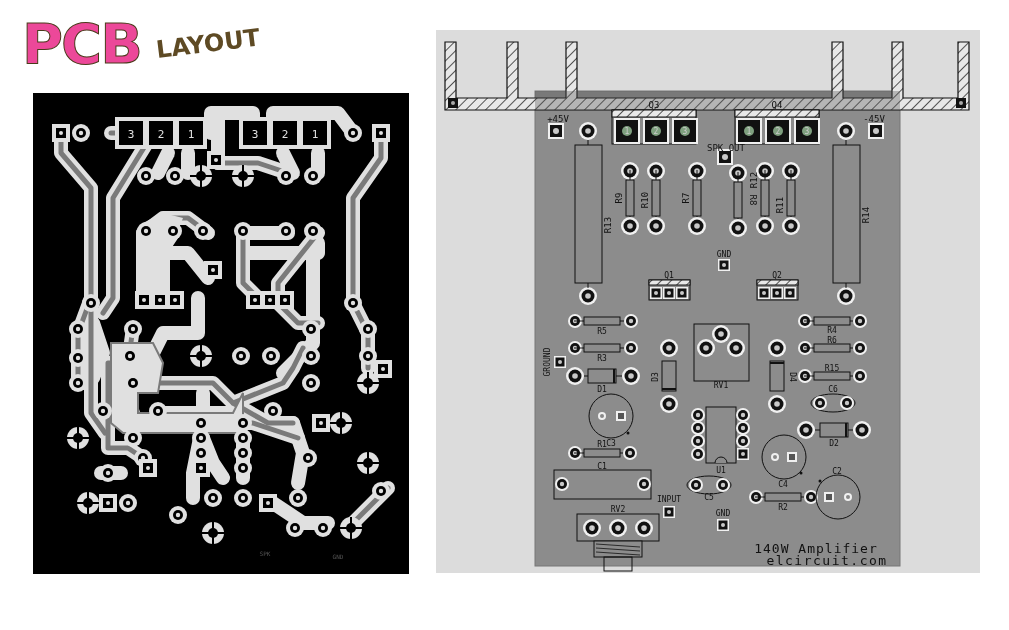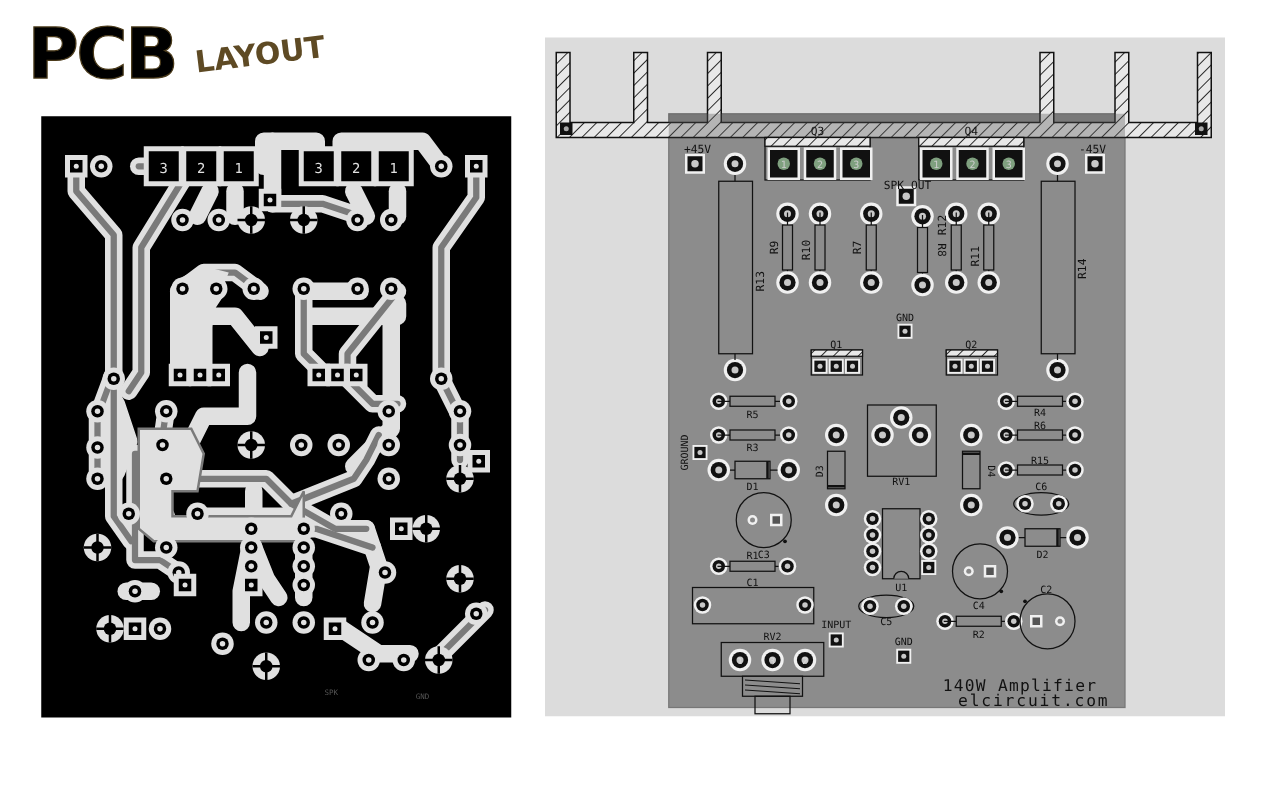--- a/index.html
+++ b/index.html
@@ -1,18 +1,18 @@
 <!DOCTYPE html>
 <html><head>
 <meta charset="utf-8">
 <style>
   html, body { margin:0; padding:0; background:#ffffff; }
   body { width:1009px; height:630px; position:relative; overflow:hidden; font-family:"DejaVu Sans", sans-serif; }
   .title { position:absolute; left:22px; top:14px; height:70px; }
-  .title-pcb { position:absolute; left:0; top:0; font-family:"DejaVu Sans", sans-serif; font-weight:bold; font-size:56px; letter-spacing:-2px; color:#000000; line-height:60px; -webkit-text-stroke:1px #4a3a1a; }
+  .title-pcb { position:absolute; left:0; top:0; font-family:"DejaVu Sans", sans-serif; font-weight:bold; font-size:56px; letter-spacing:-2px; color:#ec4899; line-height:60px; -webkit-text-stroke:1px #4a3a1a; }
   .title-layout { position:absolute; left:136px; top:22px; font-family:"DejaVu Sans", sans-serif; font-weight:bold; font-size:24px; color:#5e4a24; transform:rotate(-7deg); transform-origin:left bottom; line-height:28px; }
   .panel { position:absolute; }
   #copper { left:33px; top:93px; width:376px; height:481px; background:#000; }
   #silk-wrap { left:436px; top:30px; width:544px; height:543px; background:#dcdcdc; }
   svg text { font-family:"DejaVu Sans Mono", monospace; }
 </style>
 </head>
 <body>
 
 <div class="title">

